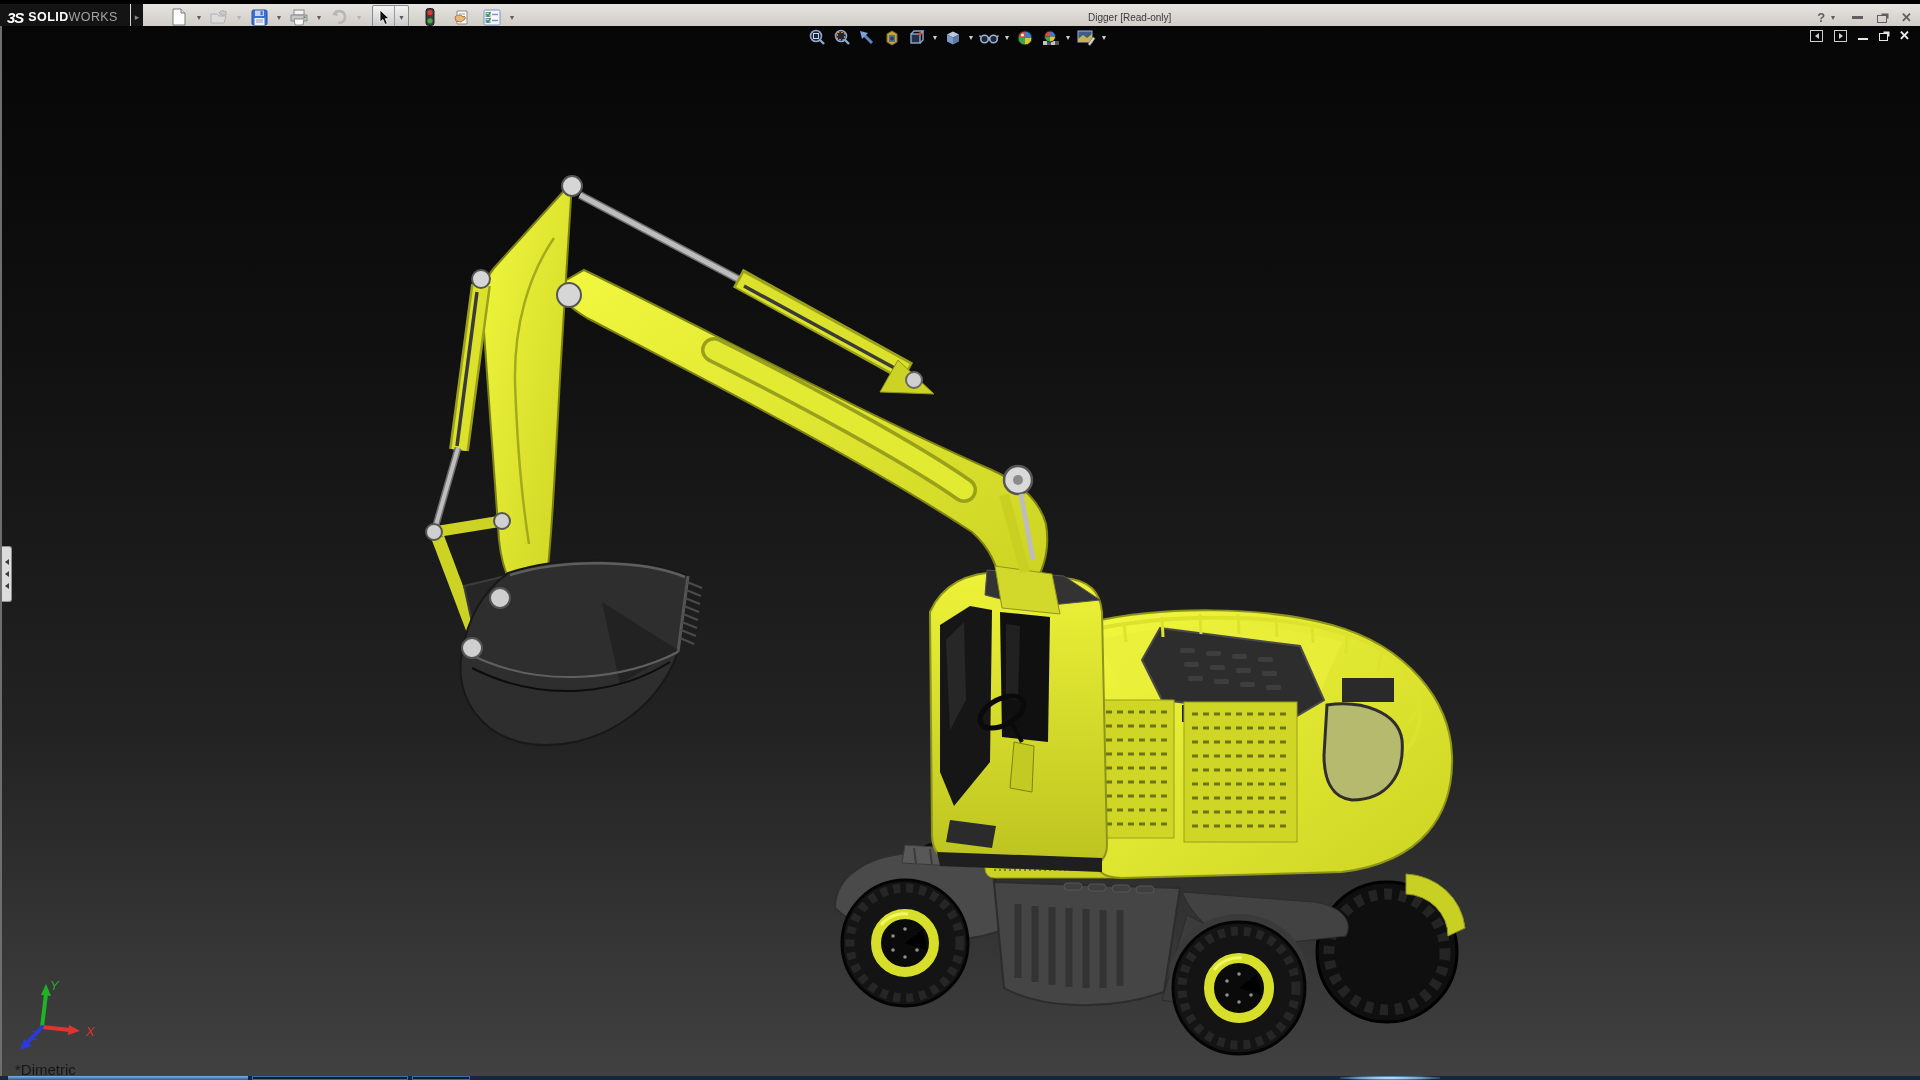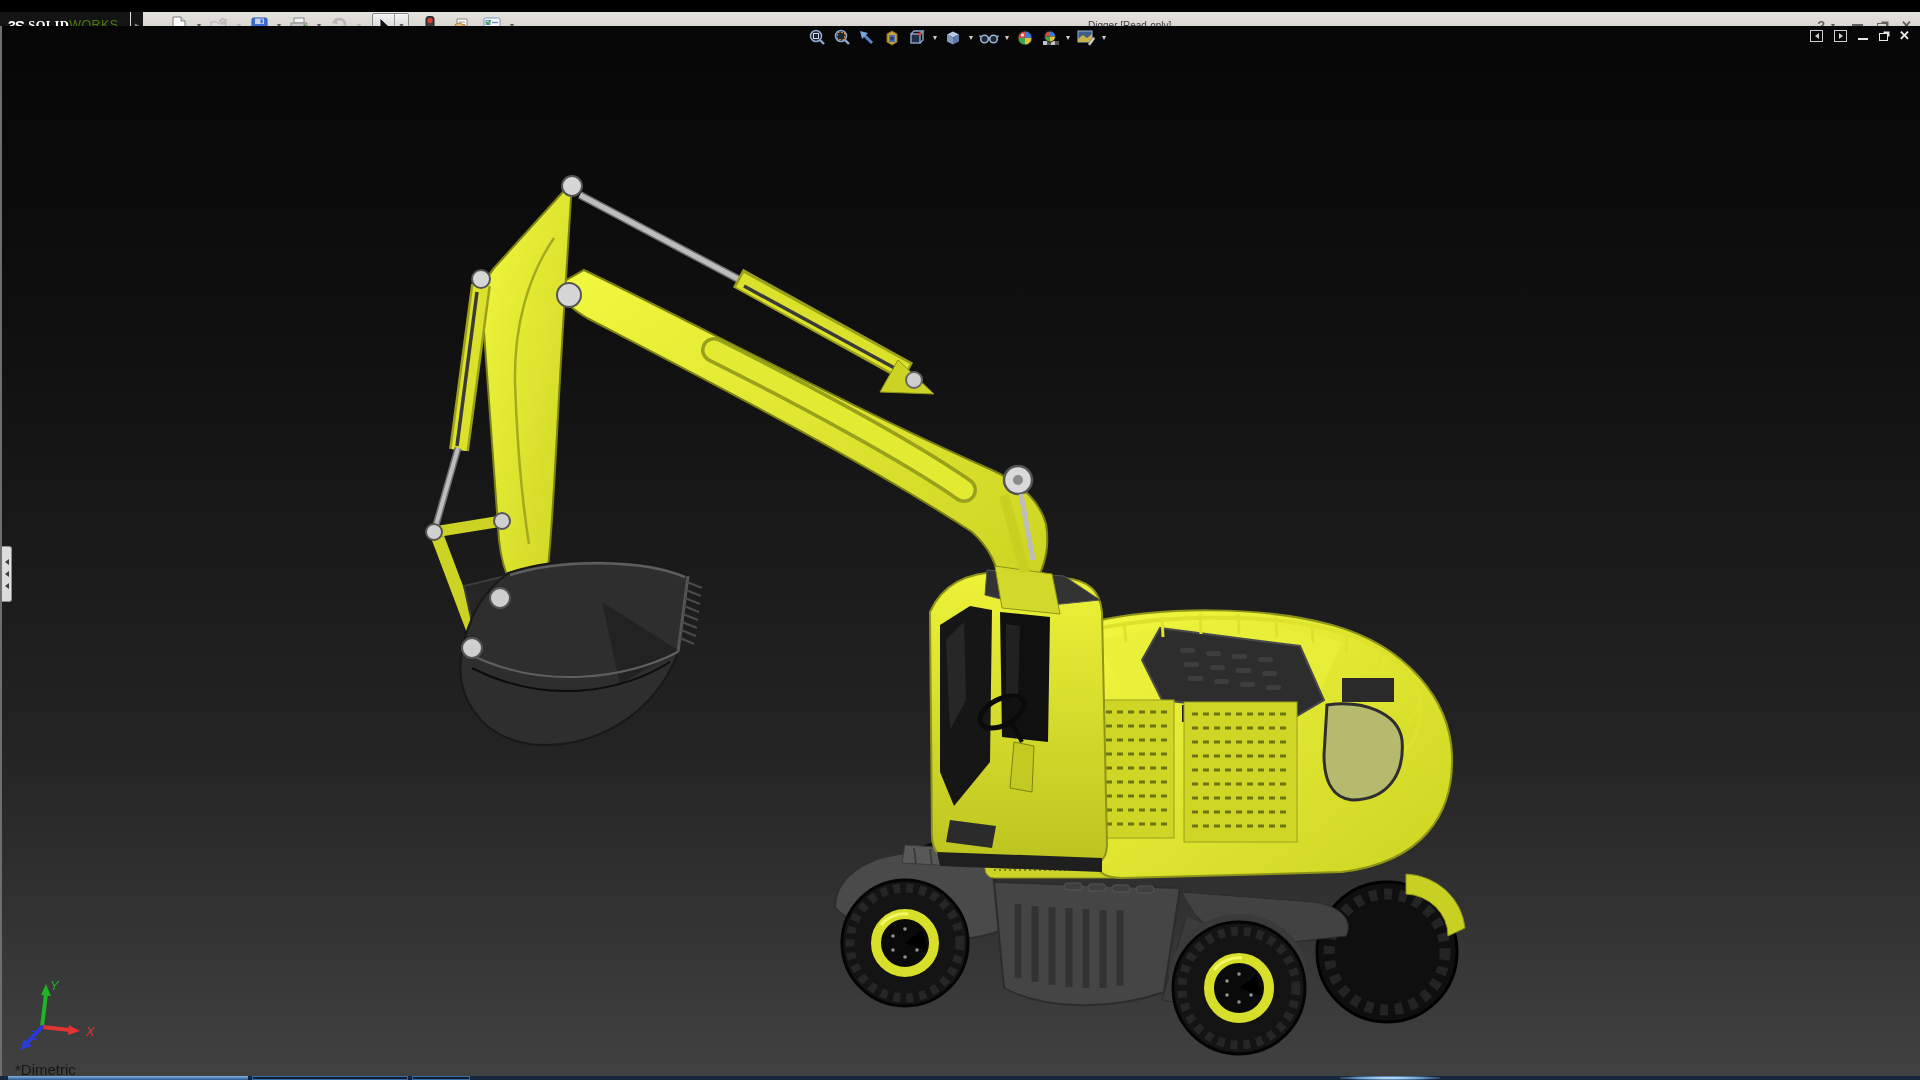--- a/index.html
+++ b/index.html
@@ -1,24 +1,24 @@
 <!DOCTYPE html>
 <html><head>
 <meta charset="utf-8">
 <style>
   * { margin:0; padding:0; box-sizing:border-box; }
   html,body { width:1920px; height:1080px; overflow:hidden; background:#000;
               font-family:"Liberation Sans", sans-serif; }
-  .titlebar { position:absolute; left:0; top:12px; width:1920px; height:26px;
+  .titlebar { position:absolute; left:0; top:4px; width:1920px; height:26px;
               background:linear-gradient(#e6e4e0,#cdcac4); border-bottom:1px solid #9d9a94; }
   .logo-area { position:absolute; left:0; top:0; width:130px; height:26px; background:#141414;
                display:flex; align-items:center; padding-left:7px; color:#fff; }
   .logo-mark { font-style:italic; font-weight:bold; font-size:15px; letter-spacing:-1px; margin-right:5px; }
-  .logo-bold { font-weight:bold; font-size:12.5px; letter-spacing:.4px;font-family:Liberation Serif, serif; }
-  .logo-light { font-weight:normal; font-size:12.5px; letter-spacing:.4px; color:#4d7c0f; }
+  .logo-bold { font-weight:bold; font-size:12.5px; letter-spacing:.4px; }
+  .logo-light { font-weight:normal; font-size:12.5px; letter-spacing:.4px; color:#a3a3a3; }
   .logo-flyout { position:absolute; left:131px; top:0; width:12px; height:26px; background:#141414;
                  color:#8a8a8a; font-size:9px; display:flex; align-items:center; justify-content:center; }
   .std-tools { position:absolute; left:168px; top:0; height:26px; display:flex; align-items:center; gap:4px; }
   .tbtn { display:flex; align-items:center; justify-content:center; width:22px; height:22px; }
   .caret { font-size:8px; color:#5a5a5a; width:10px; text-align:center; }
   .caret.dim { color:#b3b3b3; }
   .sel-group { display:flex; border:1px solid #8b8b8b; border-radius:2px; overflow:hidden; margin-left:4px;
                background:linear-gradient(#f4f4f4,#c6c6c6); }
   .sel-group .tbtn { border-right:1px solid #9b9b9b; }
   .sel-group .caret { width:13px; height:22px; display:flex; align-items:center; justify-content:center; }

